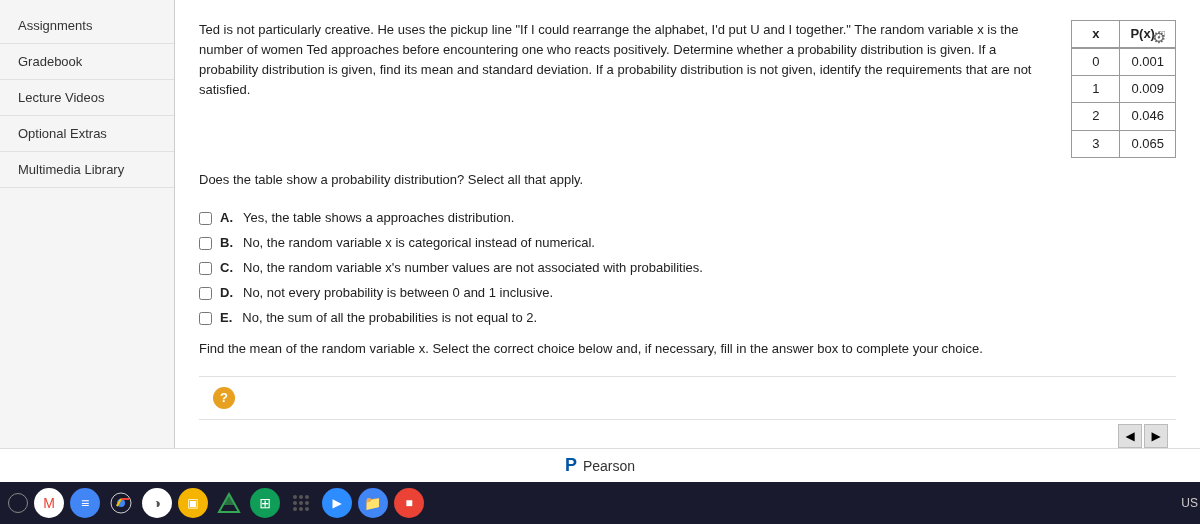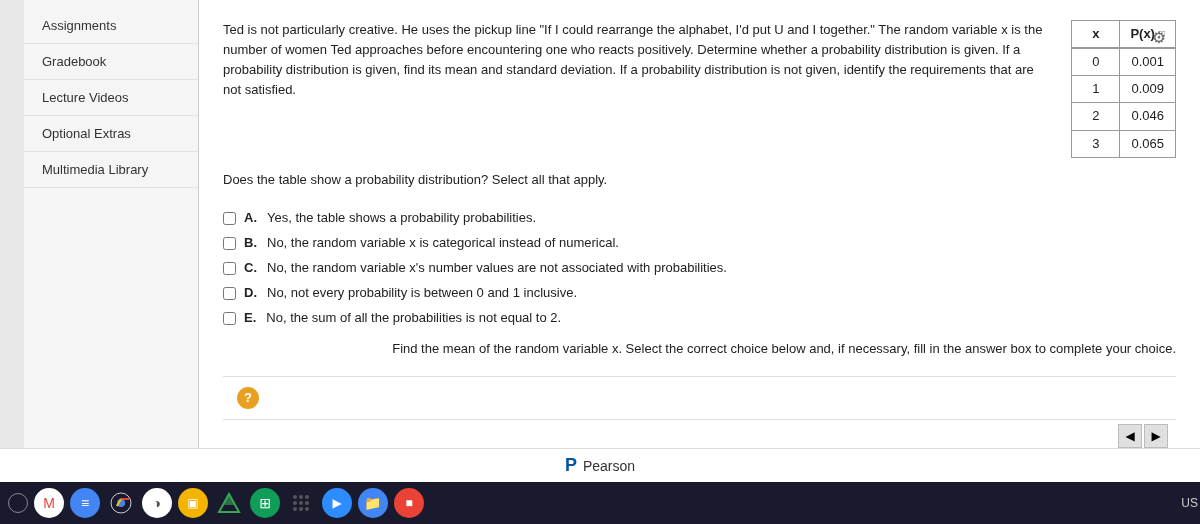--- a/index.html
+++ b/index.html
@@ -2,21 +2,20 @@
 <html><head>
   <meta charset="utf-8">
   <style>
     * { margin: 0; padding: 0; box-sizing: border-box; }
     body { font-family: Arial, sans-serif; background: #e8e8e8; width: 1200px; height: 524px; overflow: hidden; display: flex; flex-direction: column; }
 
     .main-area {
       display: flex;
       flex: 1;
       overflow: hidden;
-      padding-left: 24px;
     }
 
     
     .sidebar {
       width: 175px;
       background: #f5f5f5;
       border-right: 1px solid #ccc;
       flex-shrink: 0;
       padding-top: 8px;
     }
@@ -119,21 +118,20 @@
     .choice-letter {
       font-weight: bold;
       margin-right: 2px;
     }
 
     
     .mean-question {
       font-size: 13px;
       color: #222;
       margin-bottom: 20px;
-      text-align: right;
     }
 
     
     .bottom-bar {
       border-top: 1px solid #e0e0e0;
       padding: 10px 14px;
       display: flex;
       align-items: center;
       justify-content: space-between;
       background: #fff;
@@ -317,21 +315,21 @@
           </tbody>
         </table>
       </div>
 
       <p class="question-text">Does the table show a probability distribution? Select all that apply.</p>
 
       <ul class="answer-choices">
         <li class="answer-choice">
           <input type="checkbox" style="">
           <span class="choice-letter">A.</span>
-          <span>Yes, the table shows a probability probabilities.</span>
+          <span>Yes, the table shows a approaches distribution.</span>
         </li>
         <li class="answer-choice">
           <input type="checkbox" style="">
           <span class="choice-letter">B.</span>
           <span>No, the random variable x is categorical instead of numerical.</span>
         </li>
         <li class="answer-choice">
           <input type="checkbox" style="">
           <span class="choice-letter">C.</span>
           <span>No, the random variable x's number values are not associated with probabilities.</span>

